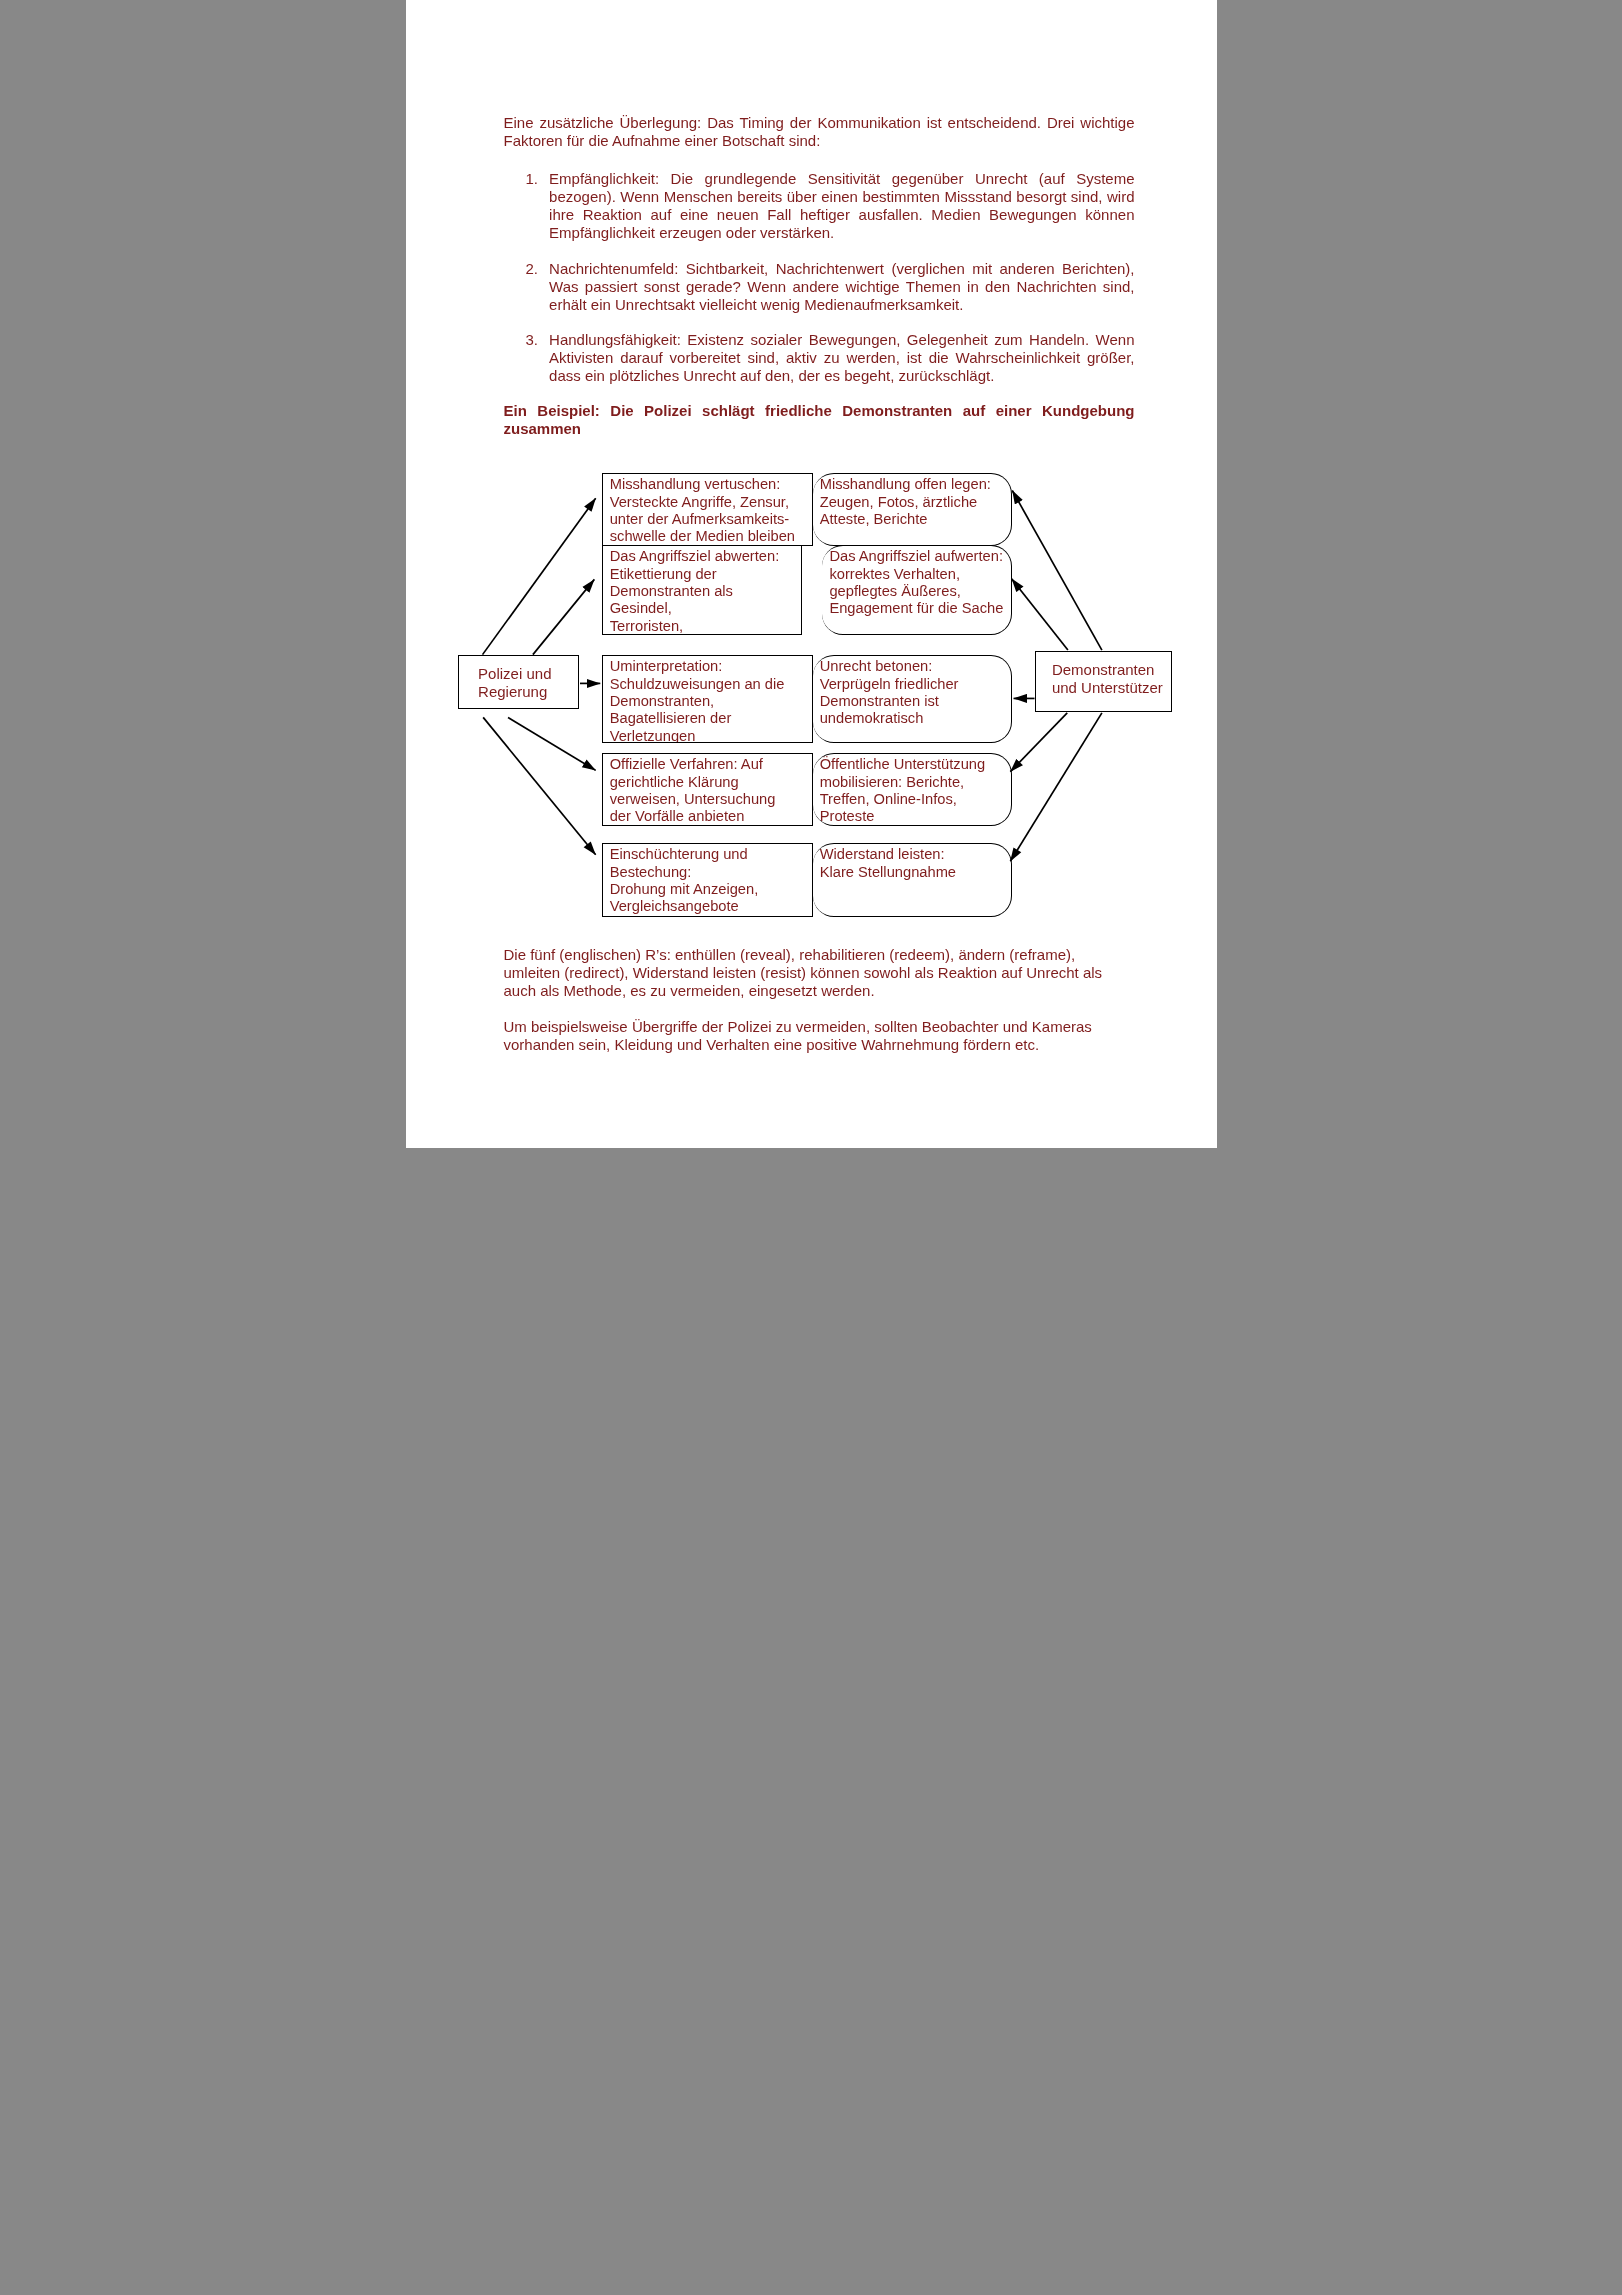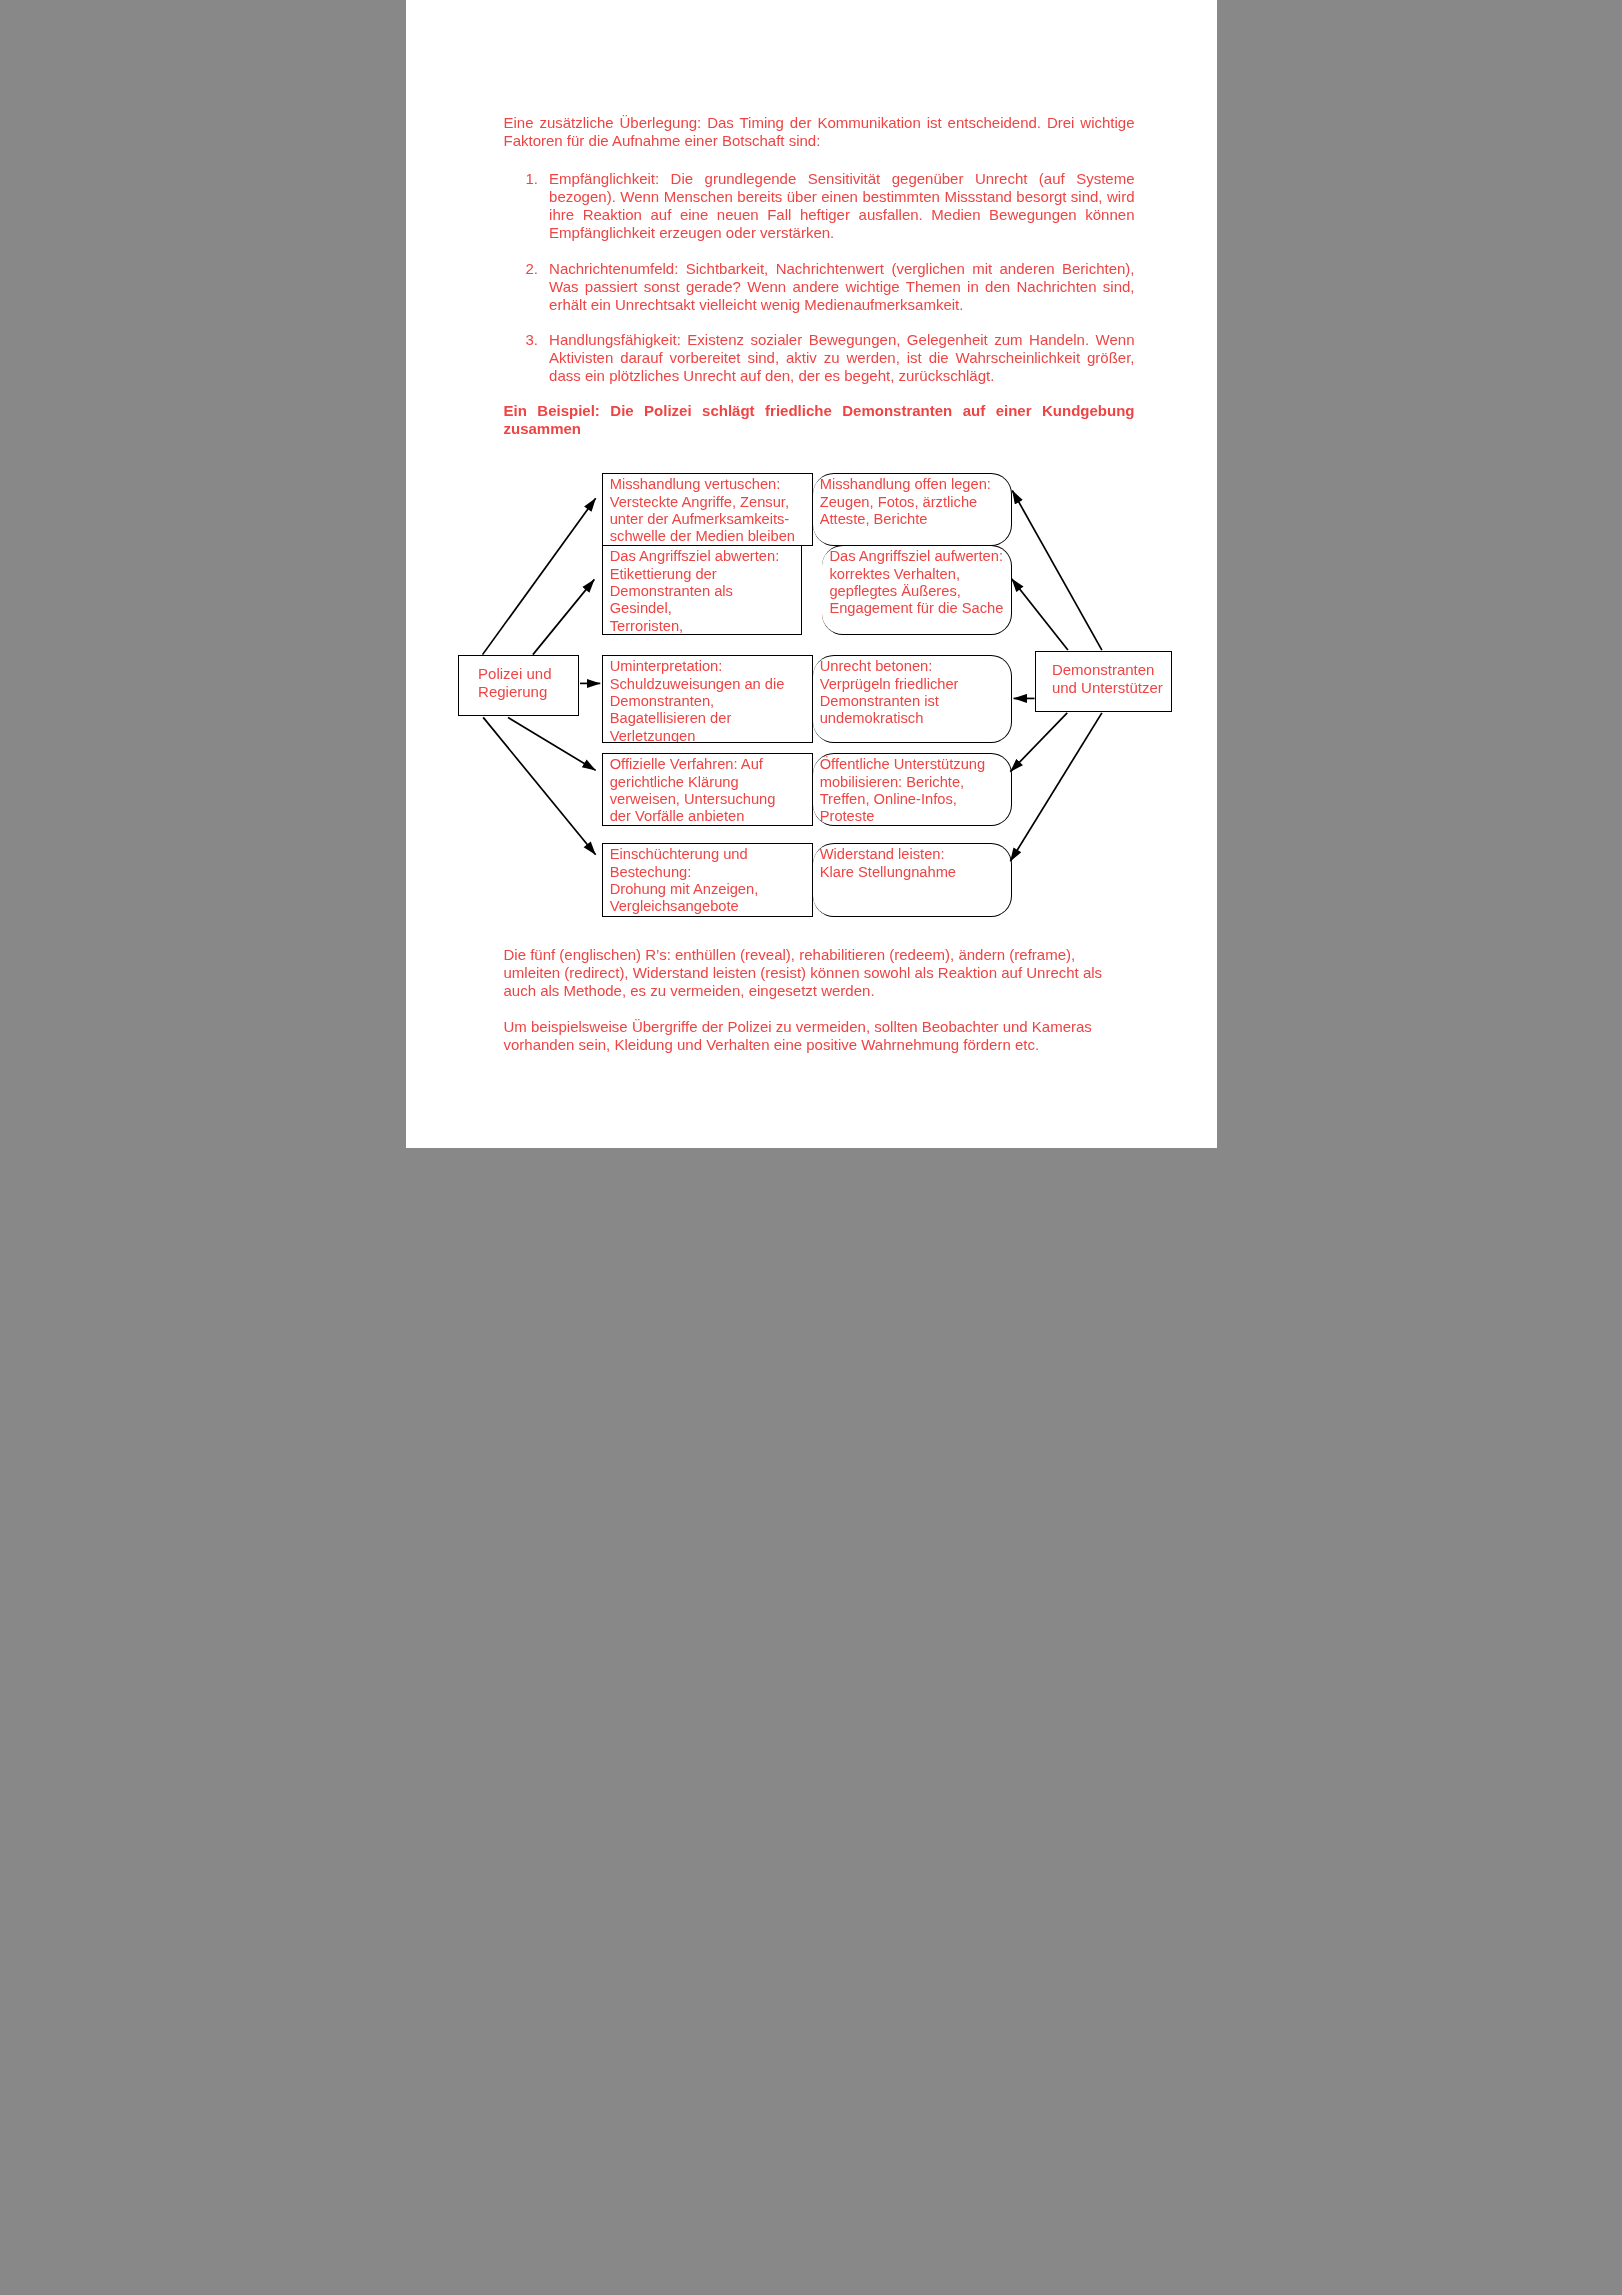--- a/index.html
+++ b/index.html
@@ -6,21 +6,21 @@
   body {
     background: #888;
     font-family: "Liberation Sans", sans-serif;
   }
   .page {
     position: relative;
     width: 811px;
     height: 1148px;
     margin: 0 auto;
     background: #ffffff;
-    color: #ef4444;
+    color: #7f1d1d;
     font-size: 15px;
     line-height: 18px;
     overflow: hidden;
   }
   .textcol {
     margin-left: 98px;
     width: 631px;
   }
   .intro {
     padding-top: 99px;
@@ -68,21 +68,21 @@
   .row5 { top: 390px; height: 74px; }
   .row1 .dcell, .row2 .dcell, .row3 .dcell, .row4 .dcell, .row5 .dcell { height: 100%; }
   .actor {
     position: absolute;
     box-sizing: border-box;
     border: 1.3px solid #000;
     white-space: pre-line;
     font-size: 15px;
     line-height: 18.3px;
   }
-  .actor-left  { left: 52px;  top: 202px; width: 121px; height: 61px; padding: 8.5px 0 0 19.6px; }
+  .actor-left  { left: 52px;  top: 202px; width: 121px; height: 54px; padding: 8.5px 0 0 19.6px; }
   .actor-right { left: 629px; top: 198px; width: 137px; height: 61px; padding: 8.5px 0 0 16.4px; }
   .arrows {
     position: absolute;
     left: 0; top: 0;
     width: 811px; height: 468px;
     pointer-events: none;
   }
   .arrows line { stroke: #000; stroke-width: 2.6px; }
   
   .outro1 { margin-top: 25px; text-align: left; }

